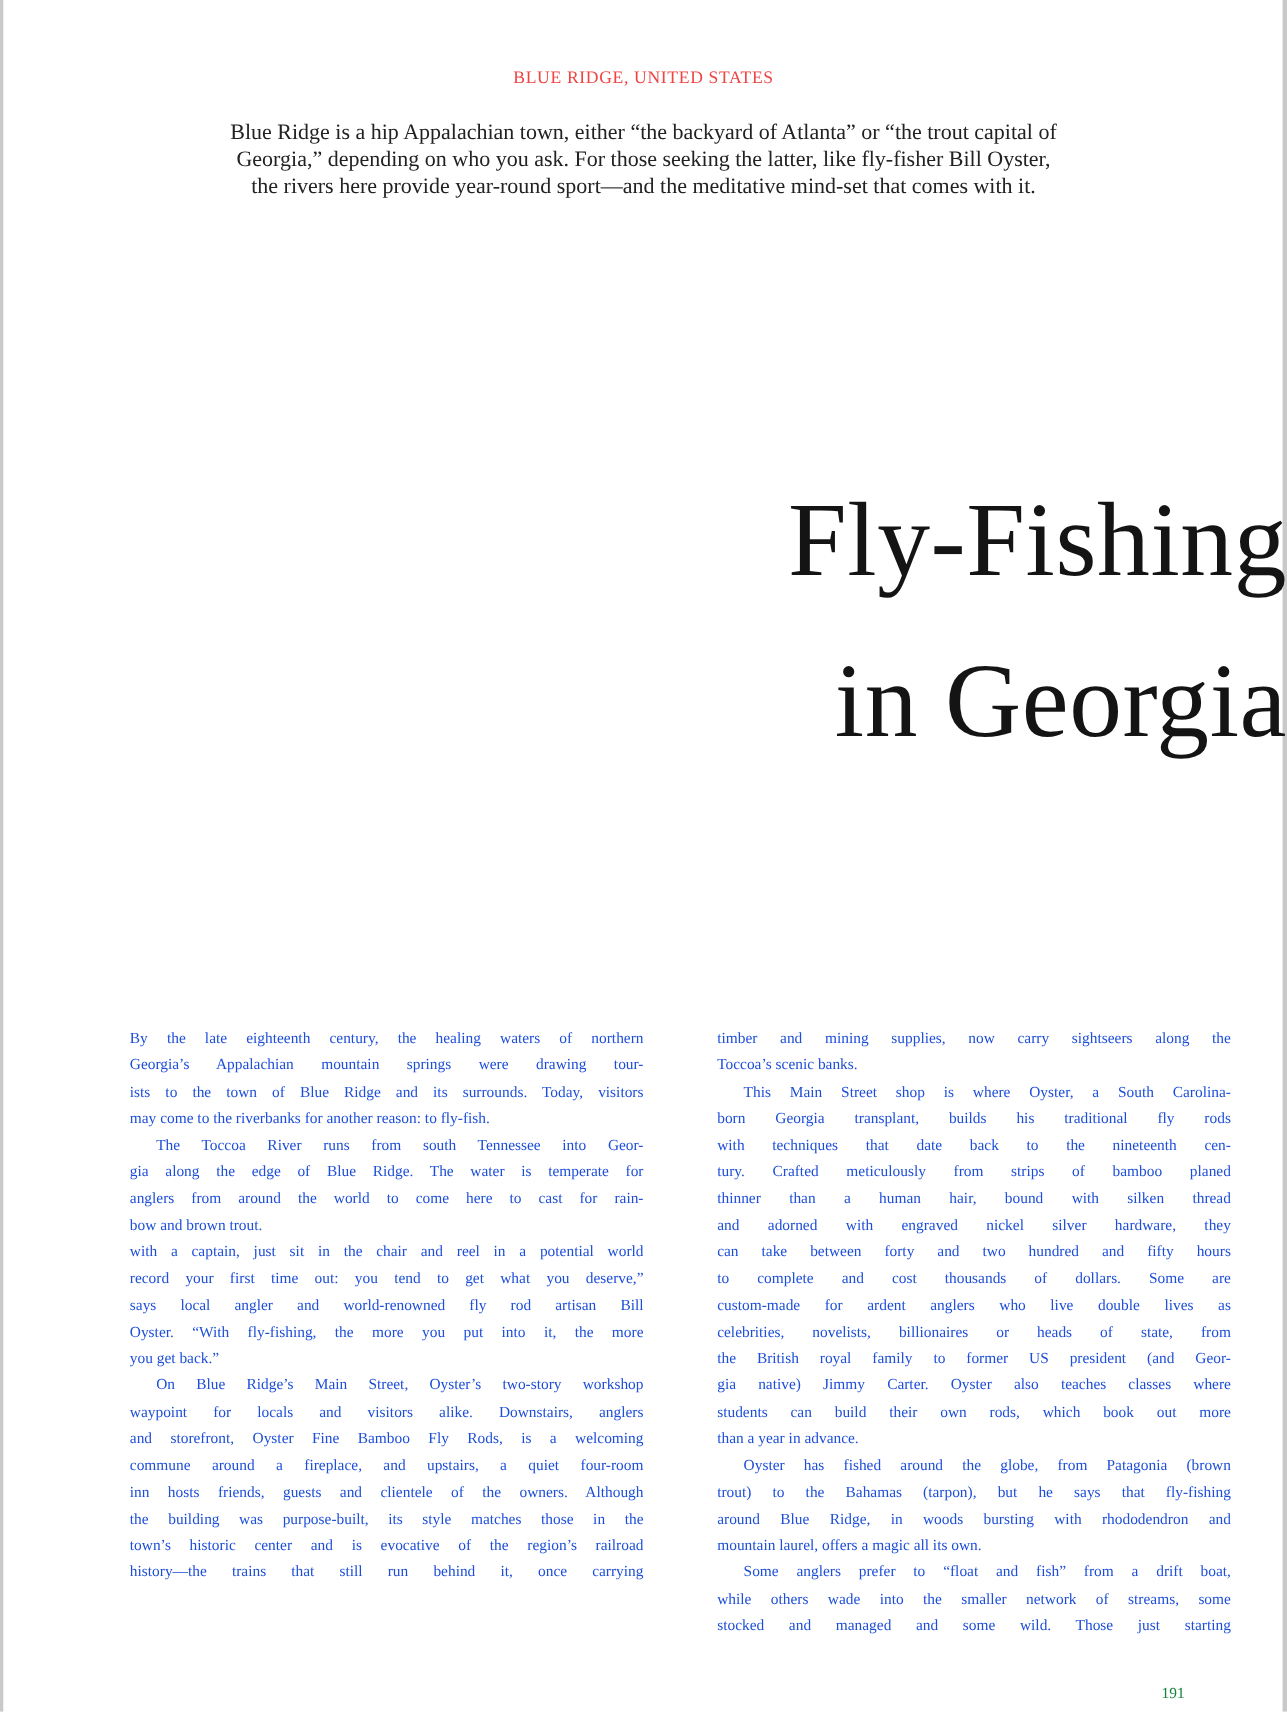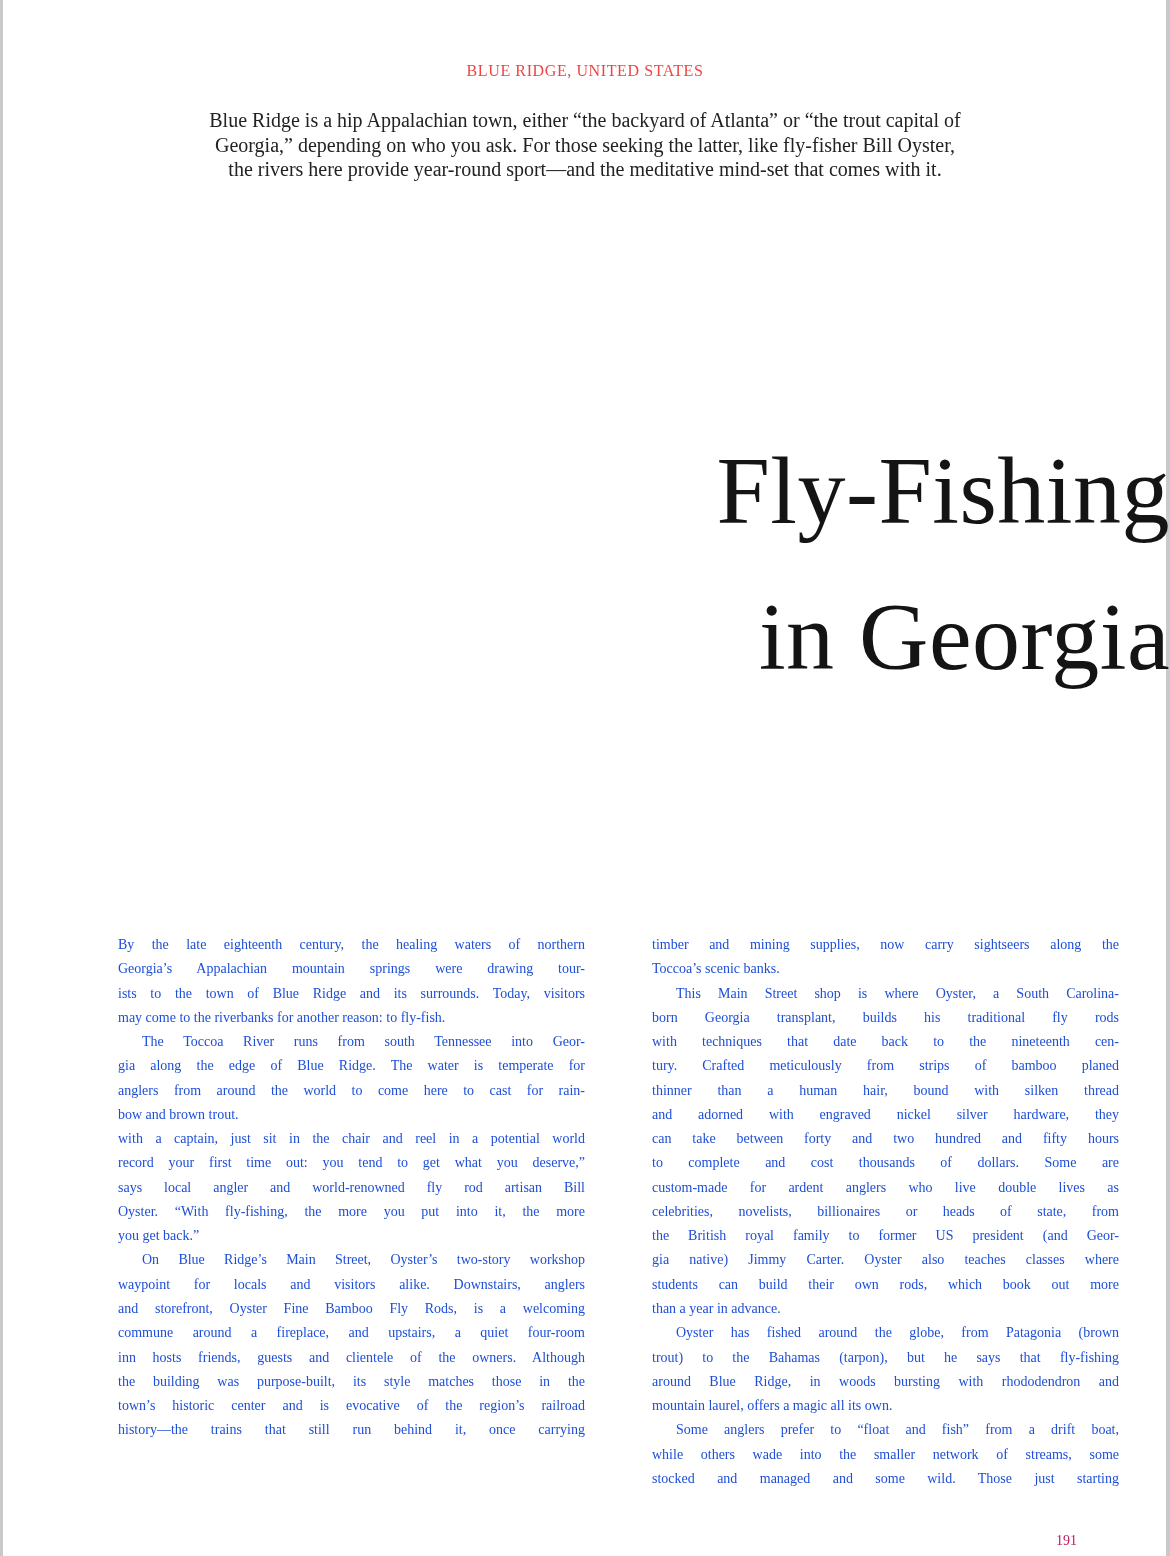--- a/index.html
+++ b/index.html
@@ -76,21 +76,21 @@
       height: 24.27px;
     }
     .col .ln.last { text-align-last: left; }
     .col .ln.ind { padding-left: 24px; }
     .folio {
       position: absolute;
       left: 1056px;
       top: 1532px;
       font-size: 14px;
       line-height: 18px;
-      color: #be185d;
+      color: #15803d;
     }
   </style>
 </head>
 <body>
 
 <div class="edge-left"></div>
 <div class="edge-right"></div>
 
 <div class="kicker">BLUE RIDGE, UNITED STATES</div>
 

